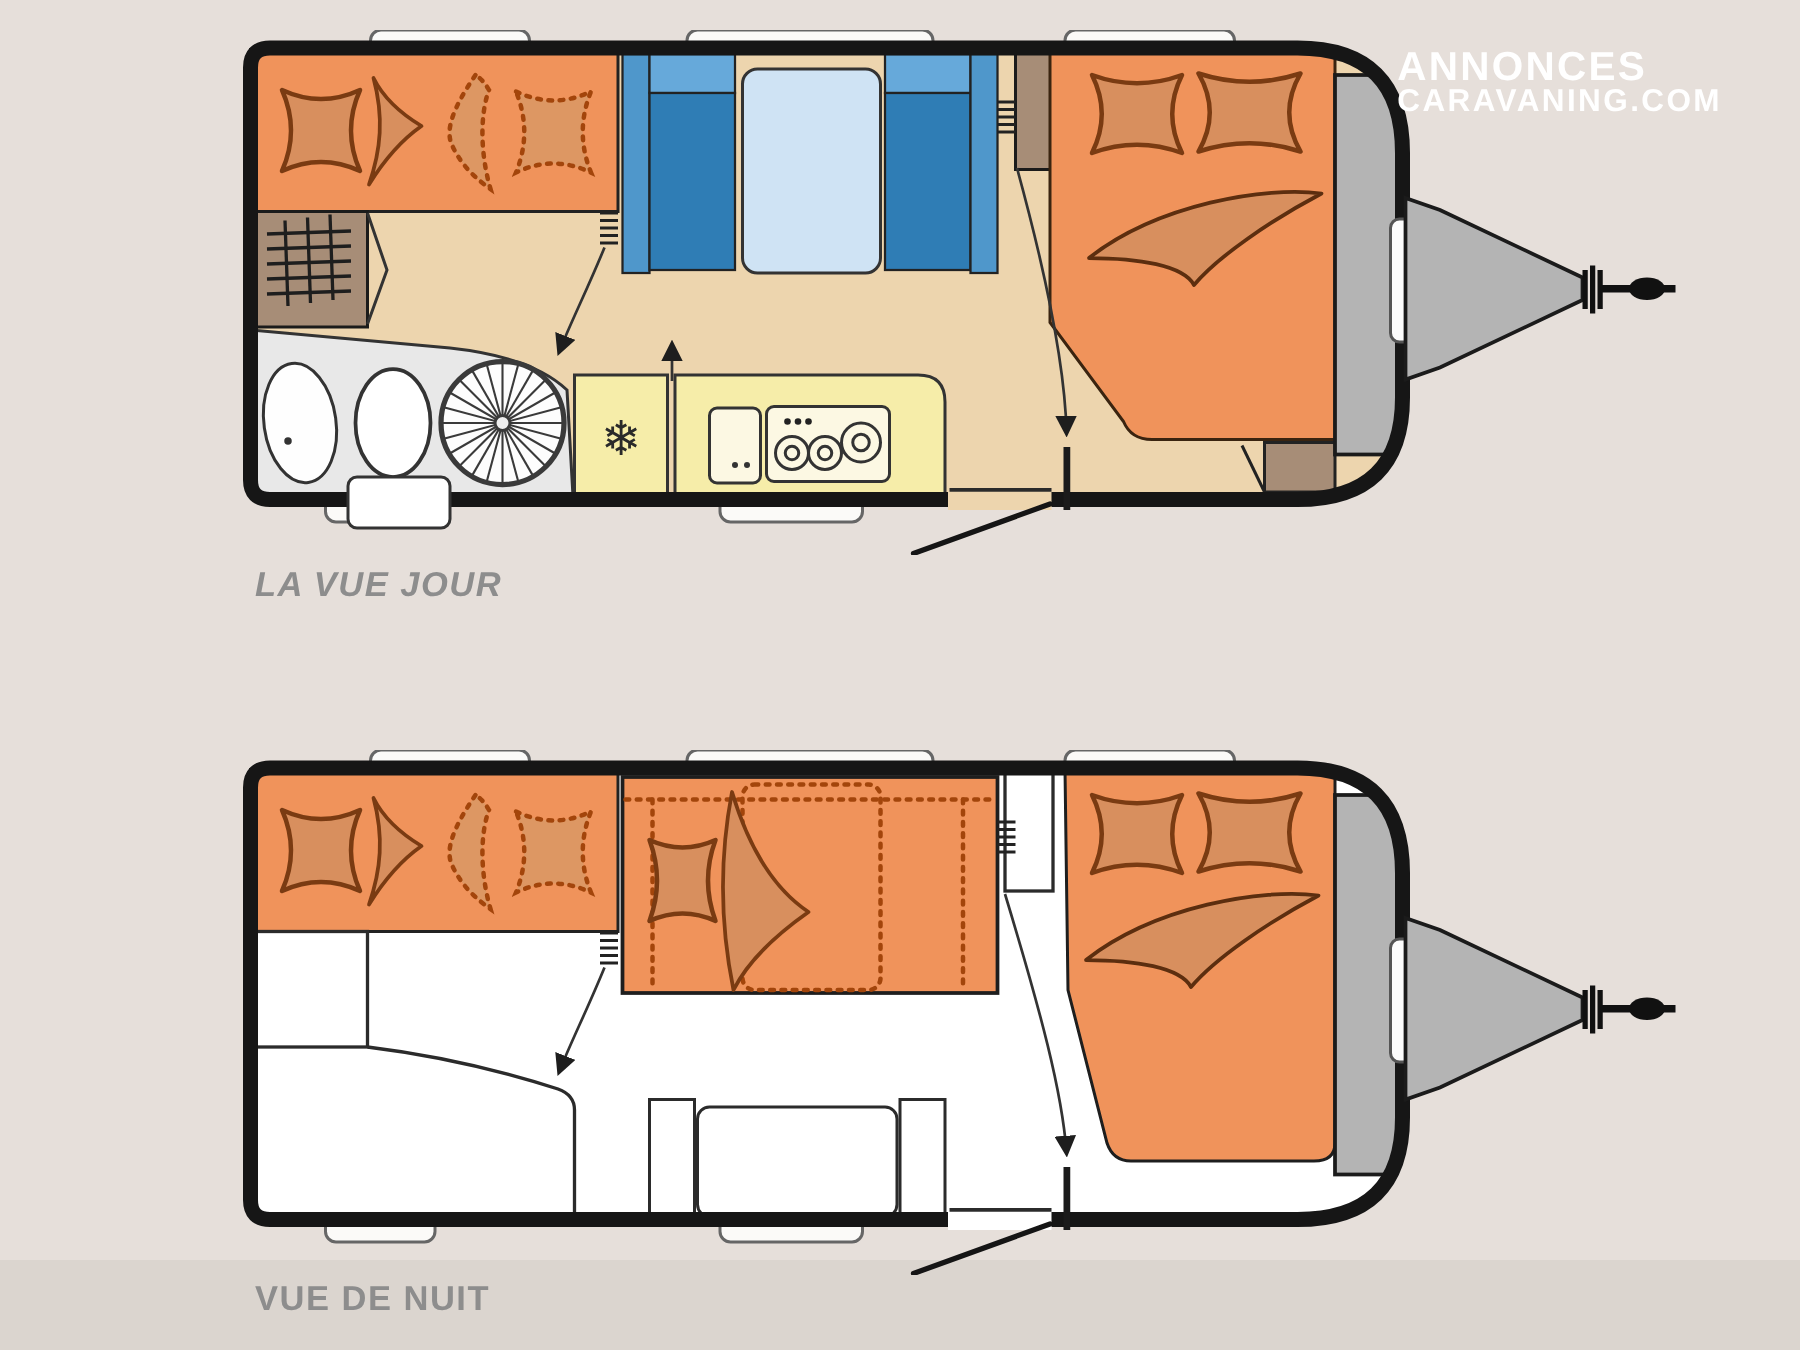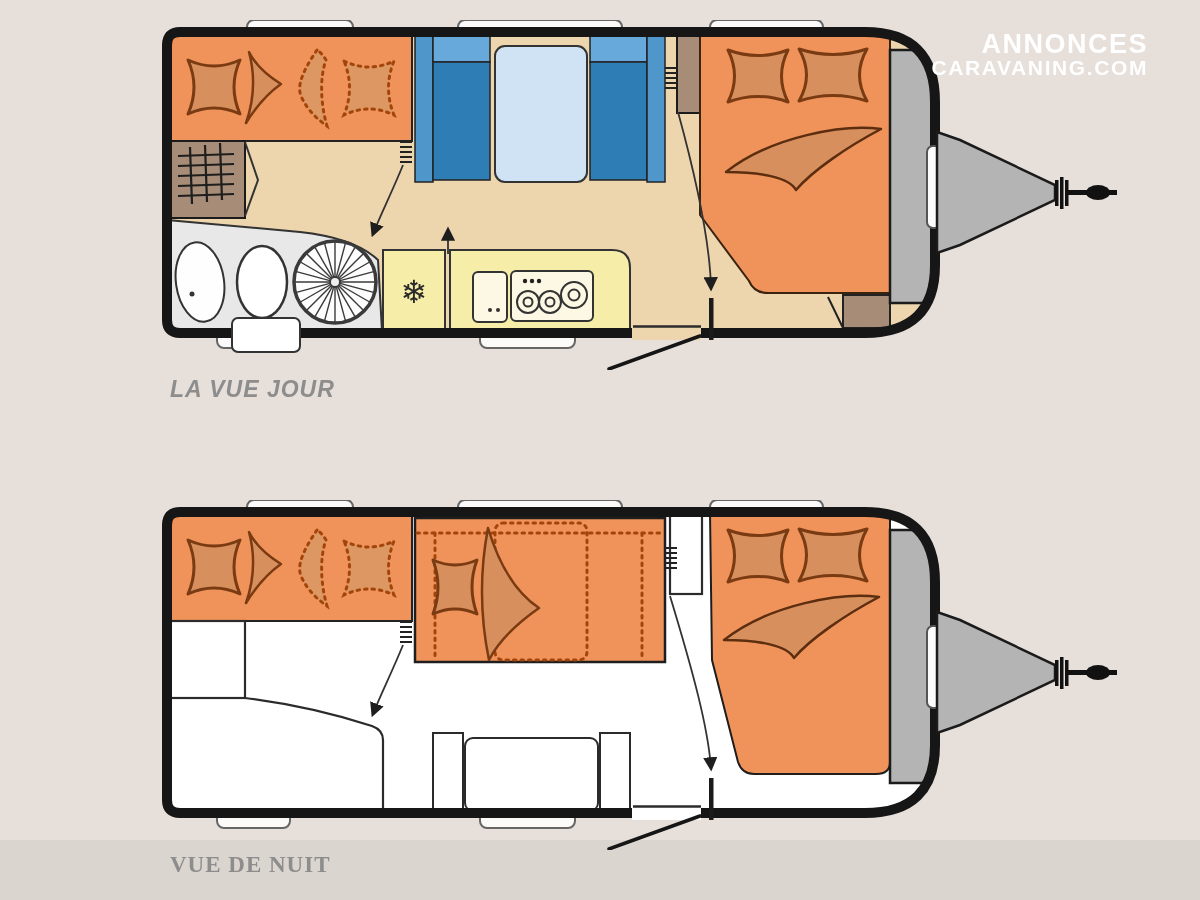--- a/index.html
+++ b/index.html
@@ -1,29 +1,29 @@
 <!DOCTYPE html>
 <html><head>
 <meta charset="utf-8">
 <style>
   html,body{margin:0;padding:0;}
   body{width:1200px;height:900px;overflow:hidden;background:#E6DFDA;
        font-family:"Liberation Sans", sans-serif;position:relative;}
   .stage{position:absolute;inset:0;width:1200px;height:900px;}
   .bottom-band{position:absolute;left:0;top:840px;width:1200px;height:60px;background:#DBD5CF;}
-  .logo{position:absolute;top:30px;right:52px;text-align:right;color:#FFFFFF;line-height:1.05;}
+  .logo{position:absolute;top:30px;right:52px;text-align:left;color:#FFFFFF;line-height:1.05;}
   .logo .l1{font-size:27px;font-weight:bold;letter-spacing:1.5px;}
   .logo .l2{font-size:21px;font-weight:bold;letter-spacing:1.6px;margin-top:-1px;}
   .plan{position:absolute;width:990px;height:350px;}
   #day-plan{left:150px;top:20px;}
   #night-plan{left:150px;top:500px;}
   .plan-label{position:absolute;left:170px;font-size:23px;font-weight:bold;
               color:#8D8D8D;letter-spacing:1px;}
   #day-label{top:376px;font-style:italic;}
-  #night-label{top:852px;font-family:Liberation Serif, serif;}
+  #night-label{top:852px;}
 </style>
 </head>
 <body>
 
 <div class="stage">
   <div class="bottom-band"></div>
 
   <svg id="day-plan" class="plan" viewBox="0 0 990 350">
     <defs>
       <marker id="ah1" markerWidth="8" markerHeight="8" refX="6" refY="4" orient="auto">

